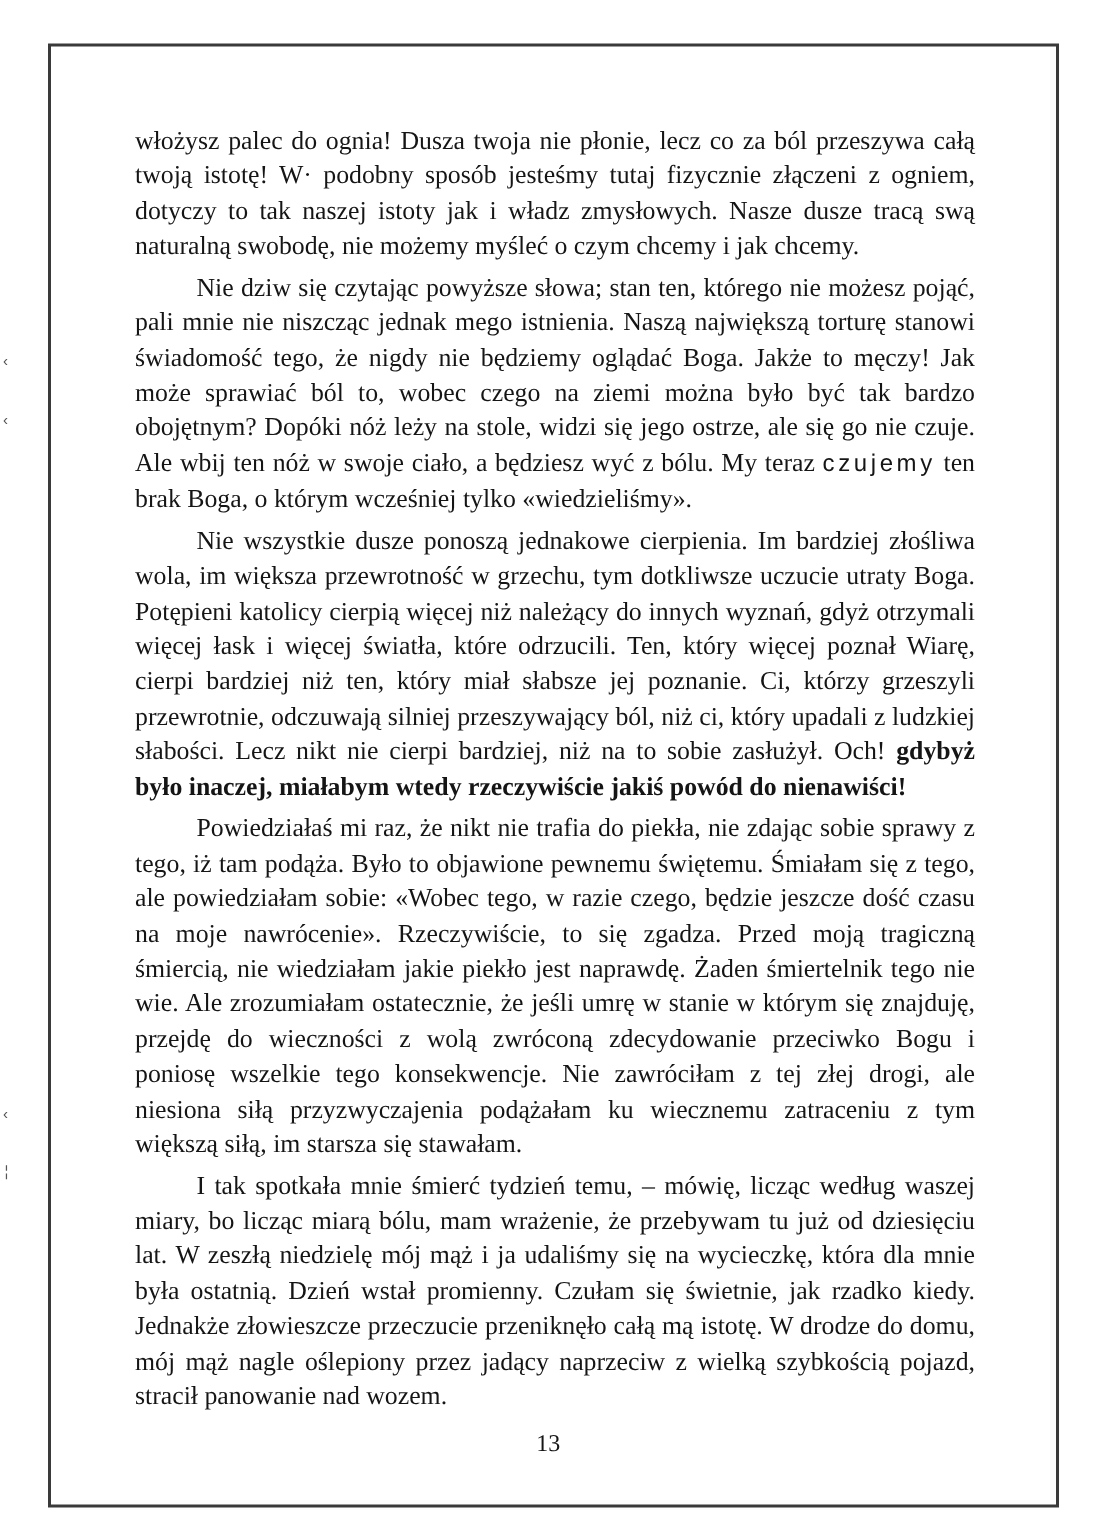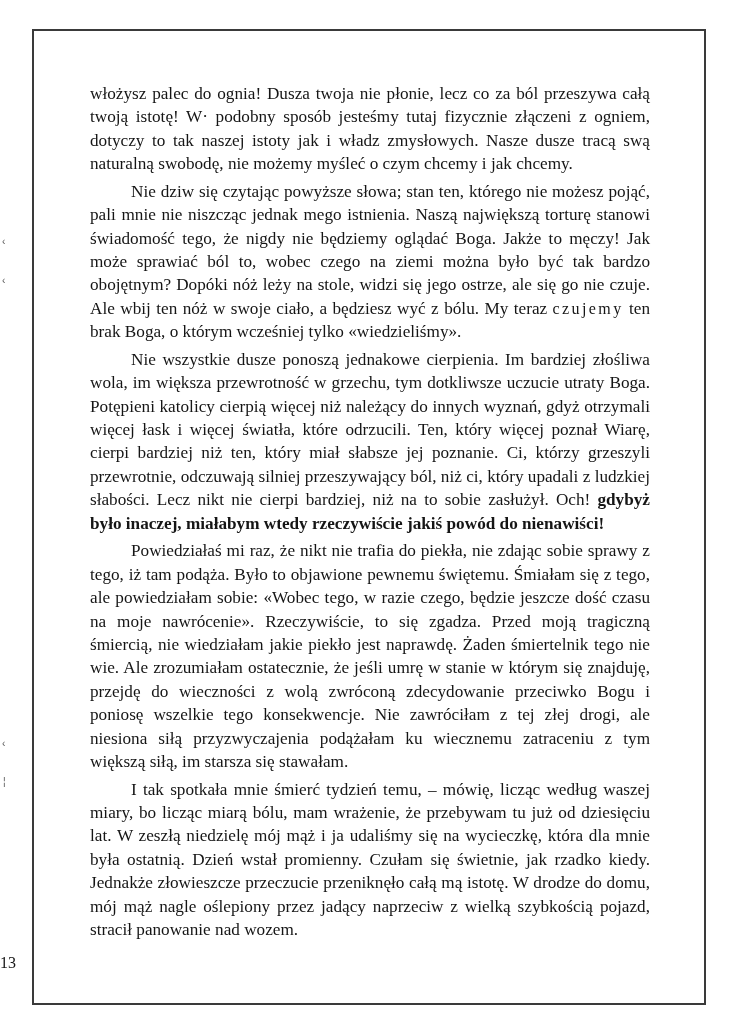--- a/index.html
+++ b/index.html
@@ -8,24 +8,24 @@
     position:absolute; left:32px; top:29px; width:674px; height:976px;
     border:2px solid #3a3a3a; box-sizing:border-box;
   }
   .text {
     position:absolute; left:90px; top:82px; width:560px;
     font-family:"Liberation Serif", serif; font-size:17.2px; line-height:23.4px;
     color:#151515; text-align:justify;
   }
   .text p { margin:0 0 4.2px 0; text-indent:41px; }
   .text p.first { text-indent:0;font-family:Liberation Serif, serif; }
-  .spaced { letter-spacing:2.4px; font-family:Liberation Serif, serif; font-size:16px; }
+  .spaced { letter-spacing:2.4px; font-family:Liberation Sans, sans-serif; font-size:16px; }
   .bold { font-weight:bold; }
   .pagenum {
-    position:absolute; left:0; width:731px; top:954px; text-align:left;
+    position:absolute; left:0; width:731px; top:954px; text-align:center;
     font-family:"Liberation Serif", serif; font-size:16px; color:#151515;
   }
   .mark { position:absolute; font-family:"Liberation Sans", sans-serif; font-size:10px; color:#555; }
 </style>
 </head>
 <body>
 
 <div class="frame"></div>
 
 <span class="mark" style="left:2px;top:236px;">‹</span>

